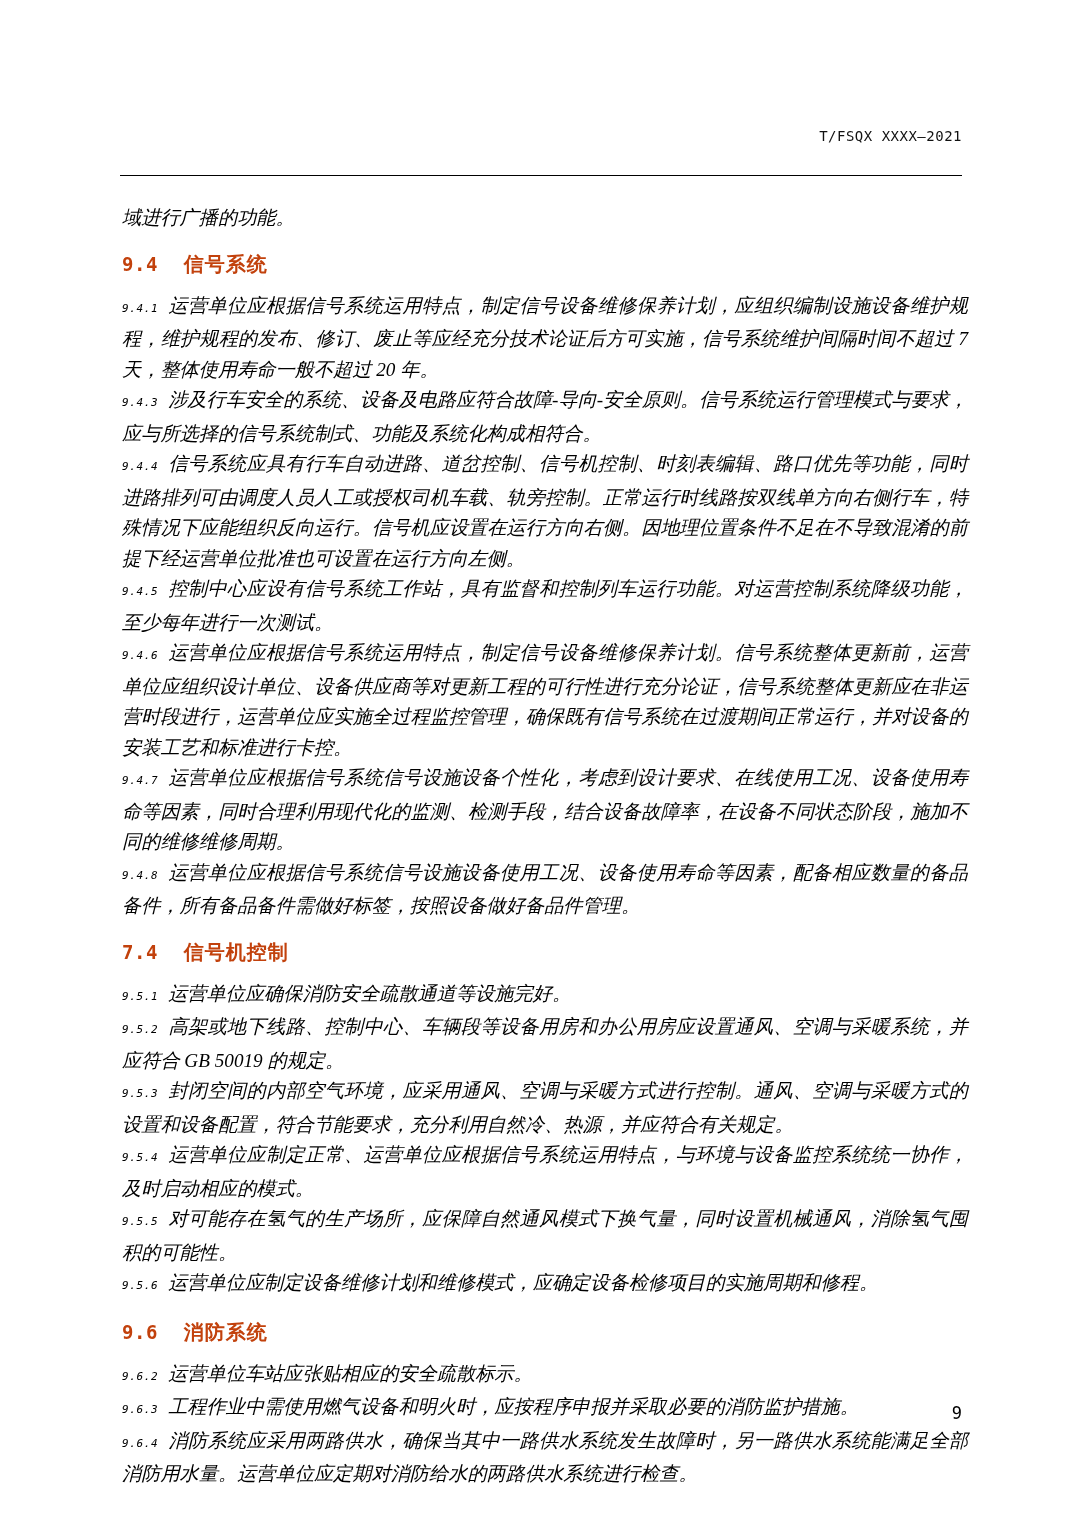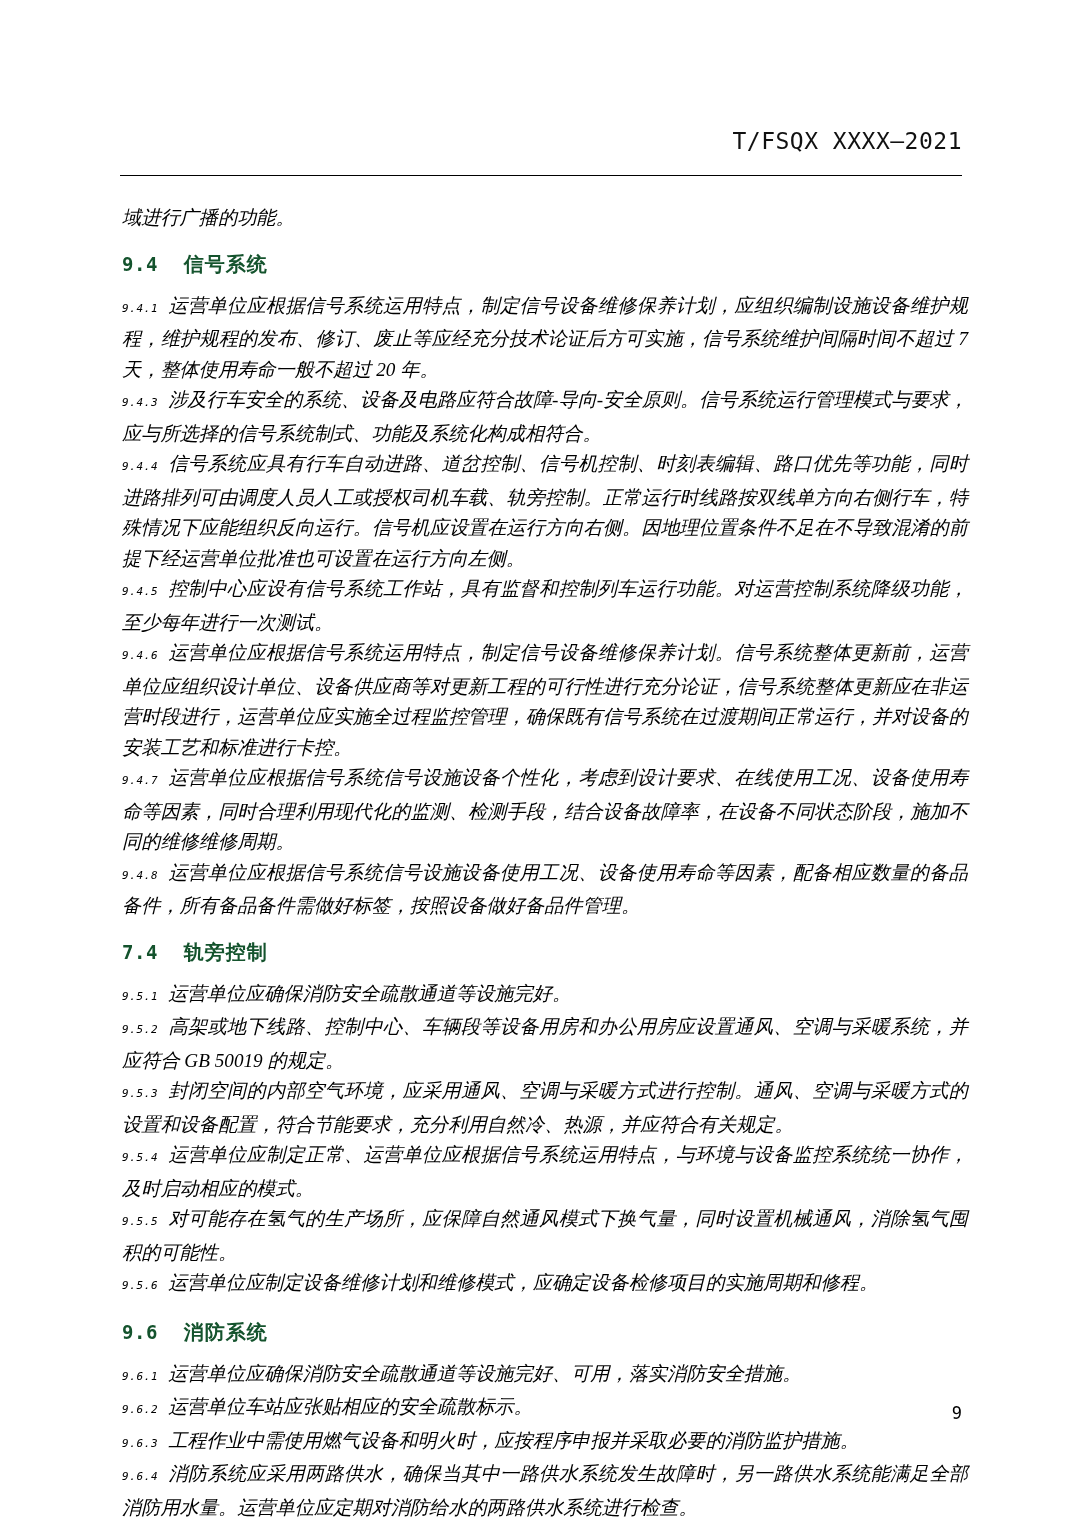--- a/index.html
+++ b/index.html
@@ -20,21 +20,21 @@
     width: 1080px;
     height: 1527px;
     box-sizing: border-box;
     padding: 0;
   }
   .header {
     position: absolute;
     top: 128px;
     right: 118px;
     font-family: "DejaVu Sans Mono", monospace;
-    font-size: 23px;
+    font-size: 14px;
     letter-spacing: 0.5px;
     color: #111;
   }
   .rule {
     position: absolute;
     left: 120px;
     right: 118px;
     top: 175px;
     border-top: 1px solid #000;
   }
@@ -64,21 +64,21 @@
     font-family: "DejaVu Sans Mono", monospace;
     font-size: 11px;
     letter-spacing: 0.6px;
   }
   .sec-head {
     margin-top: 17px;
     margin-bottom: 13px;
     font-family: "DejaVu Sans", "Liberation Sans", sans-serif;
     font-weight: bold;
     font-size: 20px;
-    color: #14532d;
+    color: #c2410c;
   }
   .sec-head .sec-num {
     font-family: "DejaVu Sans Mono", monospace;
     font-weight: bold;
     font-size: 19px;
     letter-spacing: 0.5px;
   }
   .sec-head .sec-title {
     margin-left: 26px;
     font-family: "DejaVu Sans", "Liberation Sans", sans-serif;
@@ -119,35 +119,34 @@
 
     <p class="clause"><span class="num">9.4.1</span><span class="sp"></span><span class="clause-body">运营单位应根据信号系统运用特点，制定信号设备维修保养计划，应组织编制设施设备维护规程，维护规程的发布、修订、废止等应经充分技术论证后方可实施，信号系统维护间隔时间不超过 7 天，整体使用寿命一般不超过 20 年。</span></p>
     <p class="clause"><span class="num">9.4.3</span><span class="sp"></span><span class="clause-body">涉及行车安全的系统、设备及电路应符合故障-导向-安全原则。信号系统运行管理模式与要求，应与所选择的信号系统制式、功能及系统化构成相符合。</span></p>
     <p class="clause"><span class="num">9.4.4</span><span class="sp"></span><span class="clause-body">信号系统应具有行车自动进路、道岔控制、信号机控制、时刻表编辑、路口优先等功能，同时进路排列可由调度人员人工或授权司机车载、轨旁控制。正常运行时线路按双线单方向右侧行车，特殊情况下应能组织反向运行。信号机应设置在运行方向右侧。因地理位置条件不足在不导致混淆的前提下经运营单位批准也可设置在运行方向左侧。</span></p>
     <p class="clause"><span class="num">9.4.5</span><span class="sp"></span><span class="clause-body">控制中心应设有信号系统工作站，具有监督和控制列车运行功能。对运营控制系统降级功能，至少每年进行一次测试。</span></p>
     <p class="clause"><span class="num">9.4.6</span><span class="sp"></span><span class="clause-body">运营单位应根据信号系统运用特点，制定信号设备维修保养计划。信号系统整体更新前，运营单位应组织设计单位、设备供应商等对更新工程的可行性进行充分论证，信号系统整体更新应在非运营时段进行，运营单位应实施全过程监控管理，确保既有信号系统在过渡期间正常运行，并对设备的安装工艺和标准进行卡控。</span></p>
     <p class="clause"><span class="num">9.4.7</span><span class="sp"></span><span class="clause-body">运营单位应根据信号系统信号设施设备个性化，考虑到设计要求、在线使用工况、设备使用寿命等因素，同时合理利用现代化的监测、检测手段，结合设备故障率，在设备不同状态阶段，施加不同的维修维修周期。</span></p>
     <p class="clause"><span class="num">9.4.8</span><span class="sp"></span><span class="clause-body">运营单位应根据信号系统信号设施设备使用工况、设备使用寿命等因素，配备相应数量的备品备件，所有备品备件需做好标签，按照设备做好备品件管理。</span></p>
 
     <div class="sec-head">
-      <span class="sec-num">7.4</span><span class="sec-title">轨旁控制</span>
+      <span class="sec-num">7.4</span><span class="sec-title">信号机控制</span>
     </div>
 
     <p class="clause"><span class="num">9.5.1</span><span class="sp"></span><span class="clause-body">运营单位应确保消防安全疏散通道等设施完好。</span></p>
     <p class="clause"><span class="num">9.5.2</span><span class="sp"></span><span class="clause-body">高架或地下线路、控制中心、车辆段等设备用房和办公用房应设置通风、空调与采暖系统，并应符合 GB 50019 的规定。</span></p>
     <p class="clause"><span class="num">9.5.3</span><span class="sp"></span><span class="clause-body">封闭空间的内部空气环境，应采用通风、空调与采暖方式进行控制。通风、空调与采暖方式的设置和设备配置，符合节能要求，充分利用自然冷、热源，并应符合有关规定。</span></p>
     <p class="clause"><span class="num">9.5.4</span><span class="sp"></span><span class="clause-body">运营单位应制定正常、运营单位应根据信号系统运用特点，与环境与设备监控系统统一协作，及时启动相应的模式。</span></p>
     <p class="clause"><span class="num">9.5.5</span><span class="sp"></span><span class="clause-body">对可能存在氢气的生产场所，应保障自然通风模式下换气量，同时设置机械通风，消除氢气囤积的可能性。</span></p>
     <p class="clause"><span class="num">9.5.6</span><span class="sp"></span><span class="clause-body">运营单位应制定设备维修计划和维修模式，应确定设备检修项目的实施周期和修程。</span></p>
 
     <div class="sec-head">
       <span class="sec-num">9.6</span><span class="sec-title">消防系统</span>
     </div>
 
-    <p class="clause"><span class="num">9.6.1</span><span class="sp"></span><span class="clause-body">运营单位应确保消防安全疏散通道等设施完好、可用，落实消防安全措施。</span></p>
     <p class="clause"><span class="num">9.6.2</span><span class="sp"></span><span class="clause-body">运营单位车站应张贴相应的安全疏散标示。</span></p>
     <p class="clause"><span class="num">9.6.3</span><span class="sp"></span><span class="clause-body">工程作业中需使用燃气设备和明火时，应按程序申报并采取必要的消防监护措施。</span></p>
     <p class="clause"><span class="num">9.6.4</span><span class="sp"></span><span class="clause-body">消防系统应采用两路供水，确保当其中一路供水系统发生故障时，另一路供水系统能满足全部消防用水量。运营单位应定期对消防给水的两路供水系统进行检查。</span></p>
 
   </div>
 
   <div class="footer-page">9</div>
 
 </div>
 

